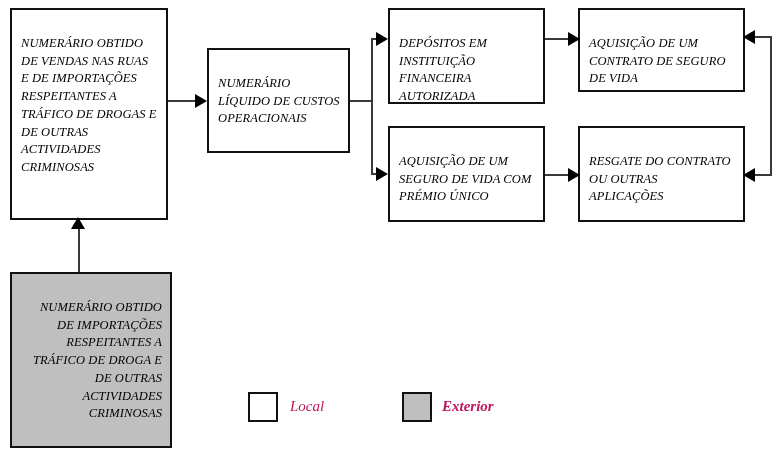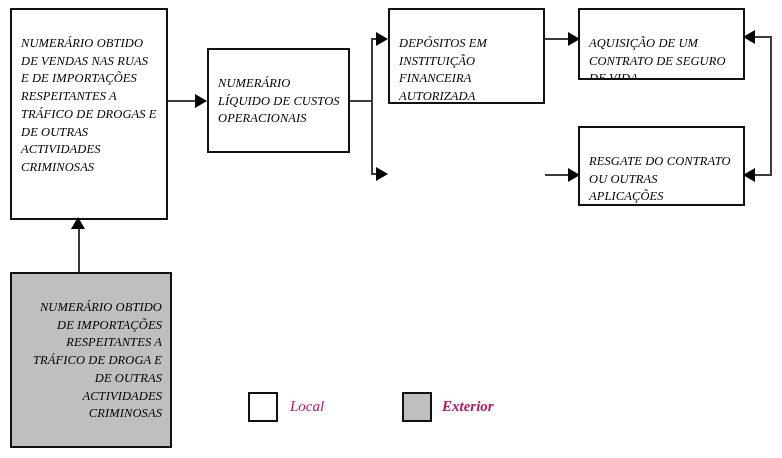--- a/index.html
+++ b/index.html
@@ -100,26 +100,29 @@
   </div>
 
   <div class="node" style="left:388px; top:8px; width:157px; height:96px;">
     <span class="label">DEPÓSITOS EM INSTITUIÇÃO FINANCEIRA AUTORIZADA</span>
   </div>
 
   <div class="node" style="left:207px; top:48px; width:143px; height:105px;">
     <span class="label">NUMERÁRIO LÍQUIDO DE CUSTOS OPERACIONAIS</span>
   </div>
 
-  <div class="node" style="left:578px; top:8px; width:167px; height:72px;">
+  <div class="node" style="left:578px; top:8px; width:167px; height:84px;">
     <span class="label">AQUISIÇÃO DE UM CONTRATO DE SEGURO DE VIDA</span>
   </div>
 
+  <div class="node" style="left:388px; top:126px; width:157px; height:96px;">
+    <span class="label">AQUISIÇÃO DE UM SEGURO DE VIDA COM PRÉMIO ÚNICO</span>
+  </div>
 
-  <div class="node" style="left:578px; top:126px; width:167px; height:80px;">
+  <div class="node" style="left:578px; top:126px; width:167px; height:96px;">
     <span class="label">RESGATE DO CONTRATO OU OUTRAS APLICAÇÕES</span>
   </div>
 
   <div class="node exterior" style="left:10px; top:272px; width:162px; height:176px;text-align:right;">
     <span class="label">NUMERÁRIO OBTIDO DE IMPORTAÇÕES RESPEITANTES A TRÁFICO DE DROGA E DE OUTRAS ACTIVIDADES CRIMINOSAS</span>
   </div>
 
   <div class="vline" style="left:78px; top:228px; height:44px;"></div>
   <div class="arrowhead up" style="left:71px; top:217px;"></div>
 

